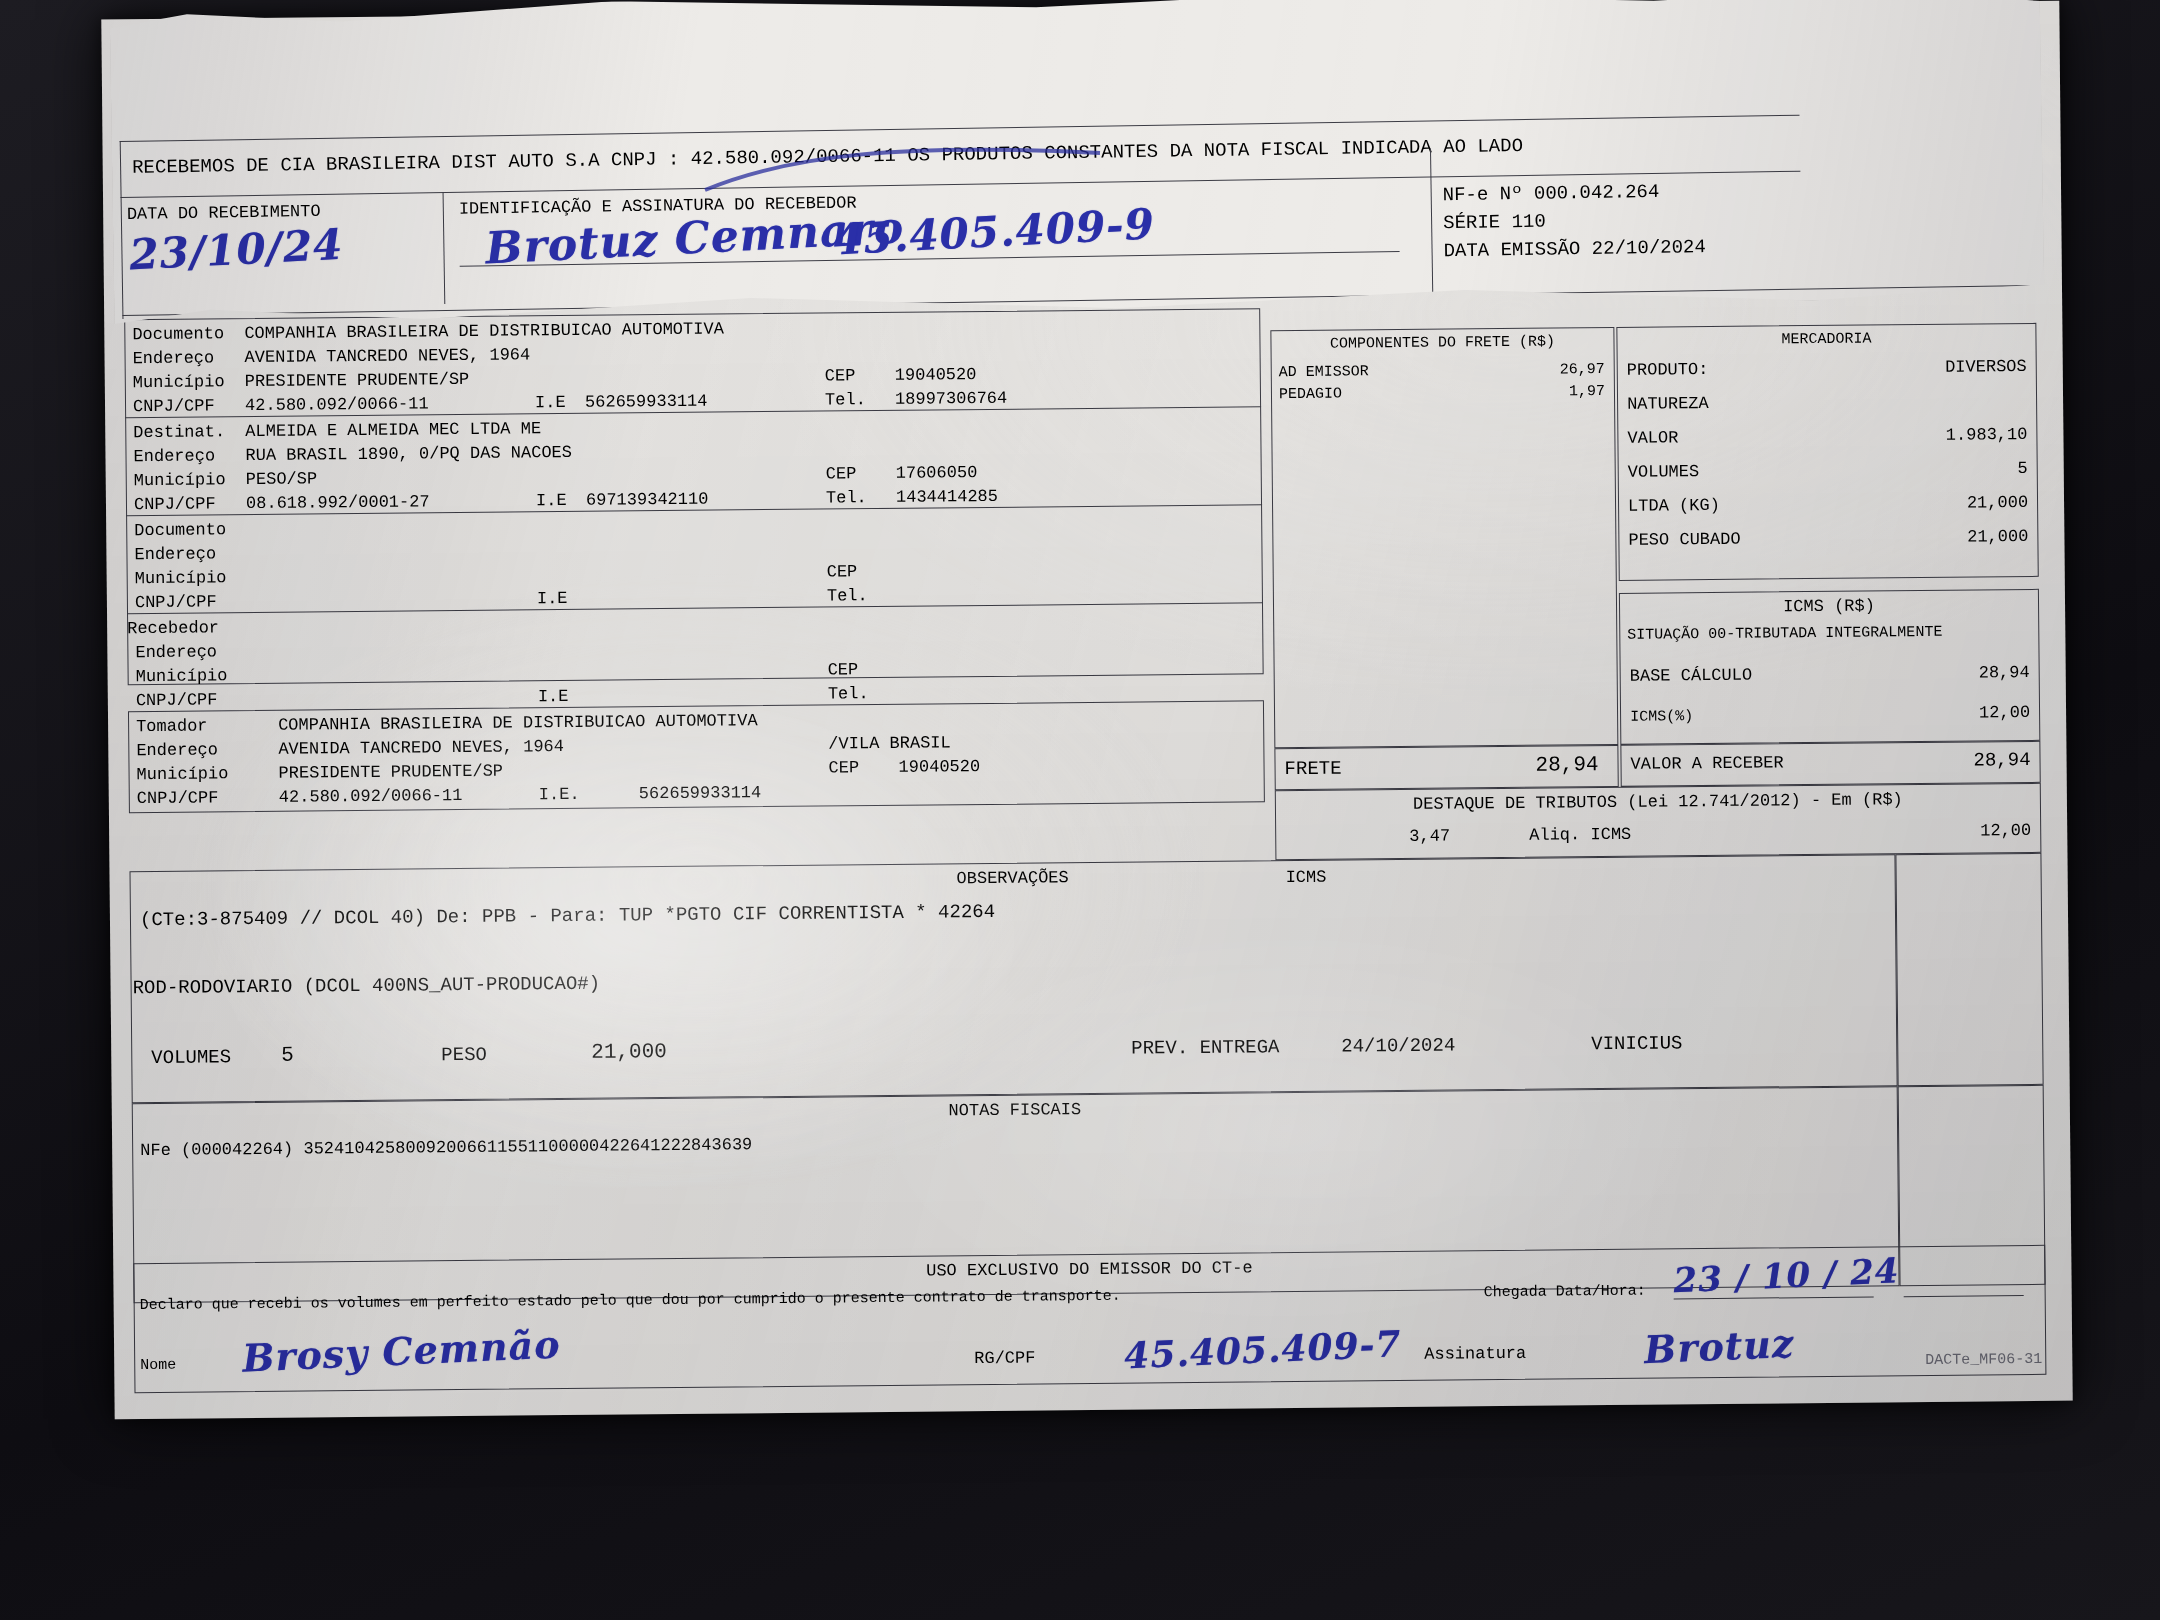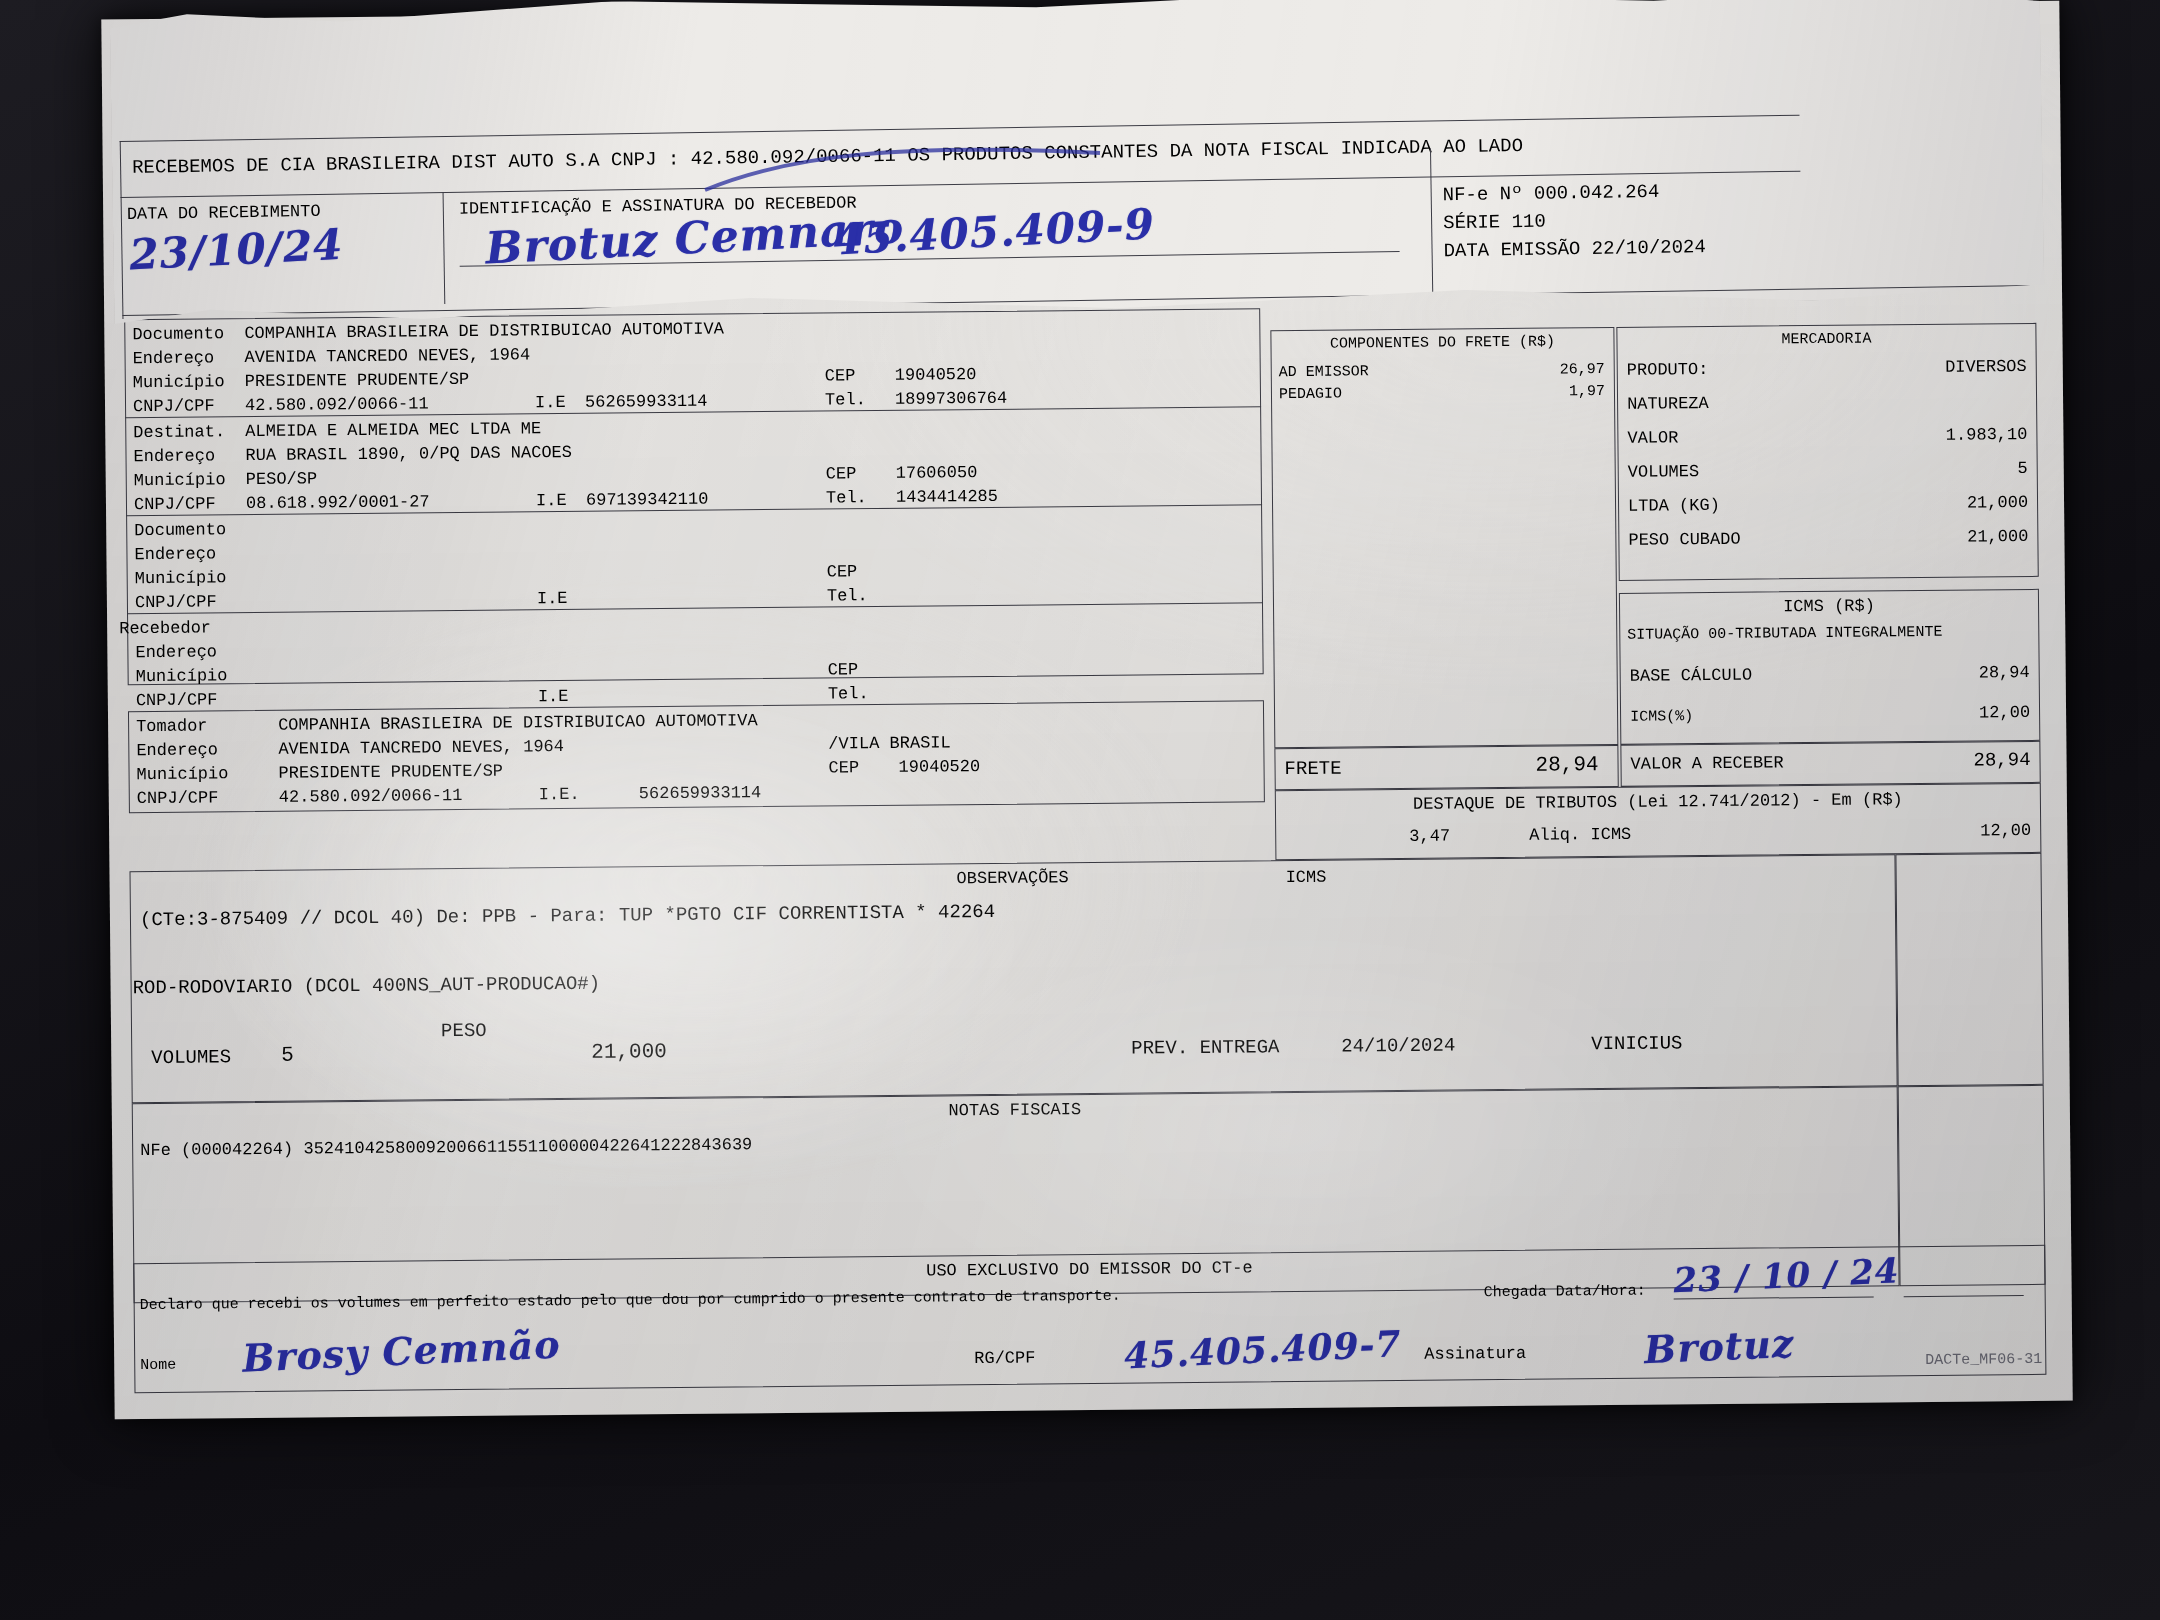--- a/index.html
+++ b/index.html
@@ -145,21 +145,21 @@
 
     <div class="blk mono md" style="left:28px; top:502px;">Documento</div>
     <div class="blk mono md" style="left:28px; top:526px;">Endereço</div>
     <div class="blk mono md" style="left:28px; top:550px;">Município</div>
     <div class="blk mono md" style="left:720px; top:550px;">CEP</div>
     <div class="blk mono md" style="left:28px; top:574px;">CNPJ/CPF</div>
     <div class="blk mono md" style="left:430px; top:574px;">I.E</div>
     <div class="blk mono md" style="left:720px; top:574px;">Tel.</div>
     <div class="hr" style="left:20px; top:594px; width:1136px;"></div>
 
-    <div class="blk mono md" style="left:12px; top:600px;">Recebedor</div>
+    <div class="blk mono md" style="left:20px; top:600px;">Recebedor</div>
     <div class="blk mono md" style="left:28px; top:624px;">Endereço</div>
     <div class="blk mono md" style="left:28px; top:648px;">Município</div>
     <div class="blk mono md" style="left:720px; top:648px;">CEP</div>
     <div class="blk mono md" style="left:28px; top:672px;">CNPJ/CPF</div>
     <div class="blk mono md" style="left:430px; top:672px;">I.E</div>
     <div class="blk mono md" style="left:720px; top:672px;">Tel.</div>
 
     <div class="box" style="left:20px; top:692px; width:1136px; height:102px;"></div>
     <div class="blk mono md" style="left:28px; top:698px;">Tomador</div>
     <div class="blk mono md" style="left:170px; top:698px;">COMPANHIA BRASILEIRA DE DISTRIBUICAO AUTOMOTIVA</div>
@@ -219,21 +219,21 @@
     <div class="blk mono md" style="left:1300px; top:820px;">3,47</div>
     <div class="blk mono md" style="left:1420px; top:820px;">Aliq. ICMS</div>
     <div class="blk mono md rgt" style="left:1700px; top:820px; width:222px;">12,00</div>
 
     <div class="box" style="left:20px; top:852px; width:1766px; height:232px;"></div>
     <div class="blk mono md ctr" style="left:20px; top:858px; width:1766px;">OBSERVAÇÕES</div>
     <div class="blk mono lg" style="left:30px; top:890px;">(CTe:3-875409 // DCOL 40)     De: PPB - Para: TUP *PGTO CIF CORRENTISTA * 42264</div>
     <div class="blk mono lg" style="left:22px; top:958px;">ROD-RODOVIARIO (DCOL 400NS_AUT-PRODUCAO#)</div>
     <div class="blk mono lg" style="left:40px; top:1028px;">VOLUMES</div>
     <div class="blk mono xl" style="left:170px; top:1026px;">5</div>
-    <div class="blk mono lg" style="left:330px; top:1004px;">PESO</div>
+    <div class="blk mono lg" style="left:330px; top:1028px;">PESO</div>
     <div class="blk mono xl" style="left:480px; top:1026px;">21,000</div>
     <div class="blk mono lg" style="left:1020px; top:1028px;">PREV. ENTREGA</div>
     <div class="blk mono lg" style="left:1230px; top:1028px;">24/10/2024</div>
     <div class="blk mono lg" style="left:1480px; top:1028px;">VINICIUS</div>
 
     <div class="box" style="left:1786px; top:852px; width:146px; height:232px;"></div>
 
     <div class="box" style="left:20px; top:1084px; width:1766px; height:200px;"></div>
     <div class="blk mono md ctr" style="left:20px; top:1090px; width:1766px;">NOTAS FISCAIS</div>
     <div class="blk mono md" style="left:28px; top:1122px;">NFe (000042264) 35241042580092006611551100000422641222843639</div>

